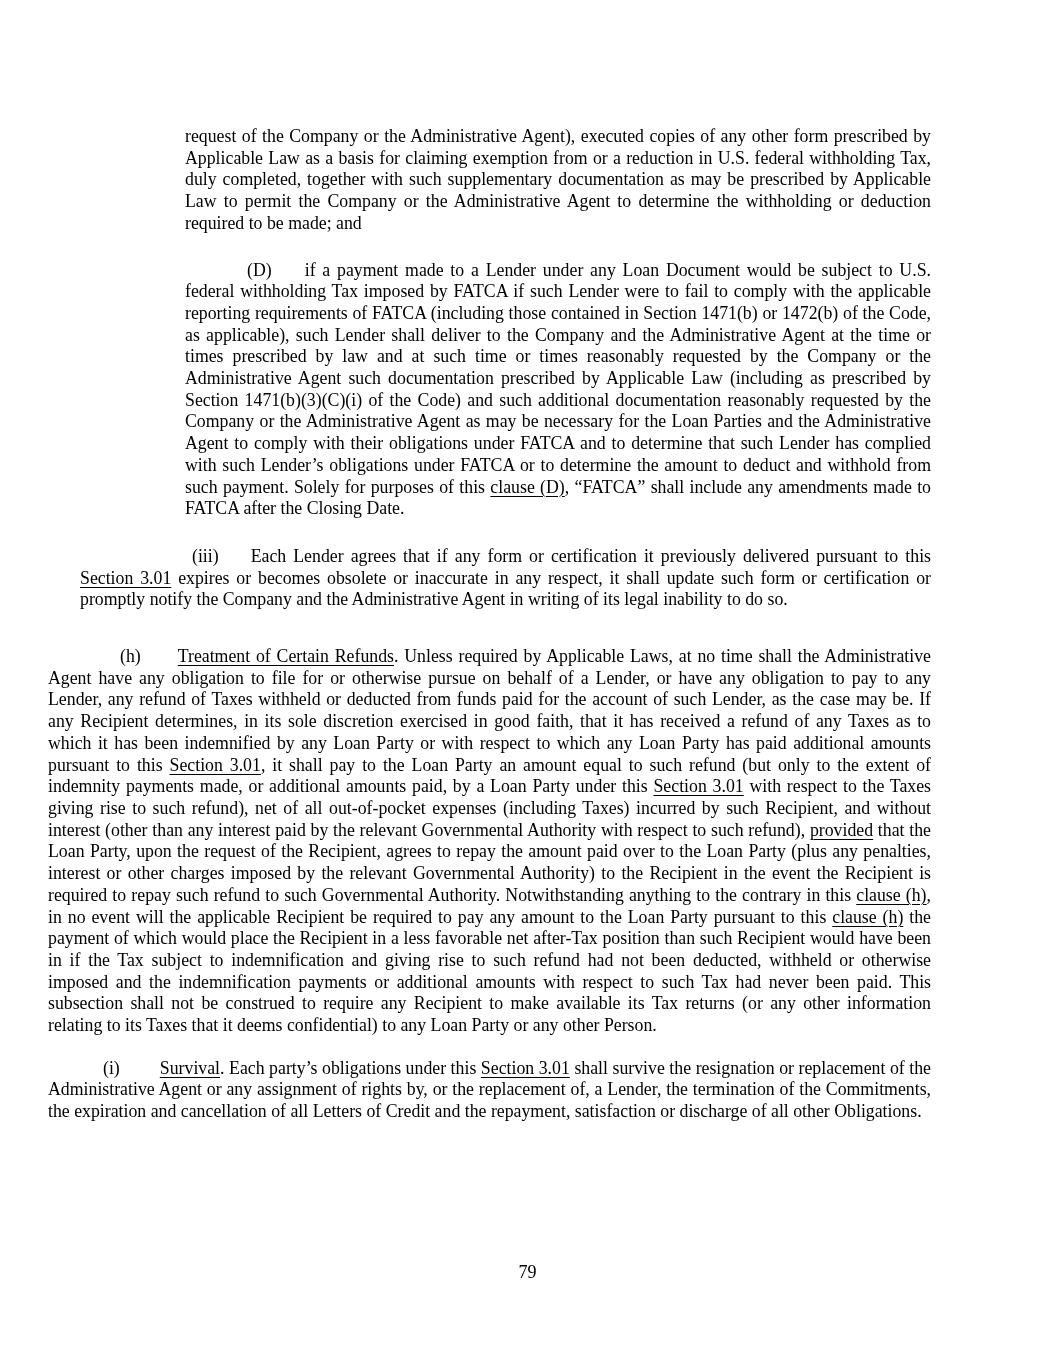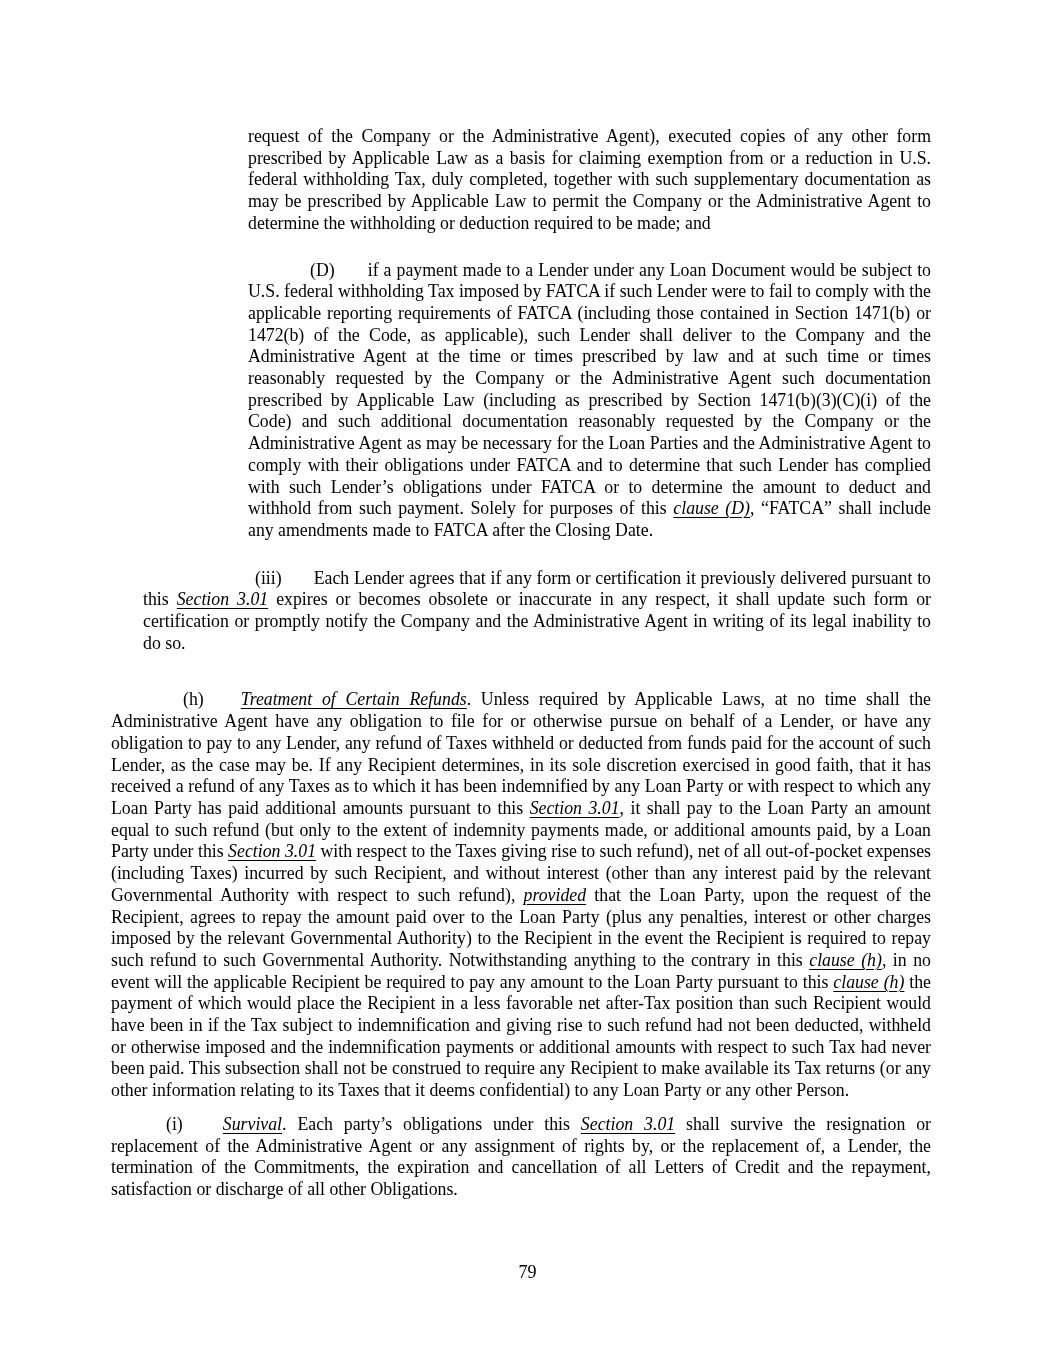--- a/index.html
+++ b/index.html
@@ -10,32 +10,31 @@
   .page {
     position: relative;
     width: 1055px;
     height: 1365px;
     background: #ffffff;
     color: #000000;
     font-family: "Liberation Serif", "DejaVu Serif", serif;
     font-size: 17.8px;
     line-height: 21.7px;
     box-sizing: border-box;
-    padding: 126px 124px 0 111px;
+    padding: 126px 124px 0 48px;
     overflow: hidden;
   }
   .para {
     margin: 0;
     text-align: justify;
   }
   .para u {
     text-decoration: underline;
     text-underline-offset: 3px;
     text-decoration-thickness: 1px;
-    font-style: italic;
   }
   .tab {
     display: inline-block;
     height: 1px;
   }
   
   .indent-block {
     margin-left: 137px;
   }
   #para-clause-d {
@@ -51,21 +50,21 @@
   }
   #para-iii .tab { width: 32px; }
 
   #para-h {
     margin-top: 35px;
     text-indent: 72px;
   }
   #para-h .tab { width: 37px; }
 
   #para-i {
-    margin-top: 12px;
+    margin-top: 21px;
     text-indent: 55px;
   }
   #para-i .tab { width: 40px; }
 
   .page-number {
     position: absolute;
     top: 1262px;
     left: 0;
     width: 1055px;
     text-align: center;

